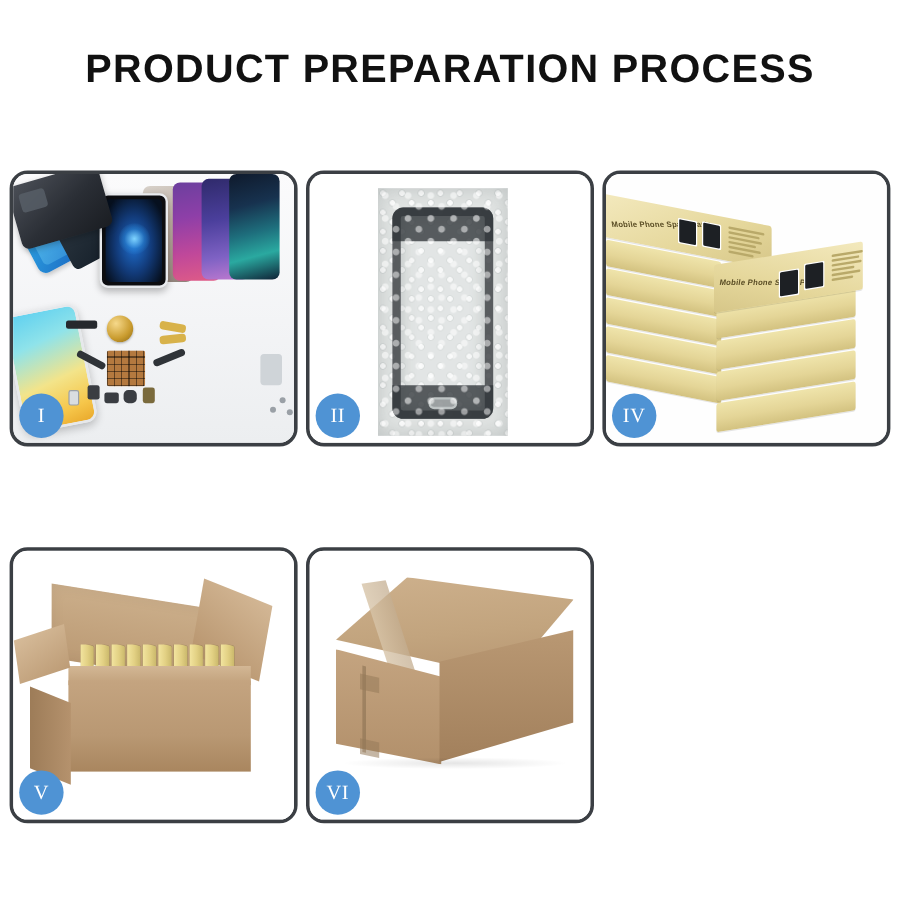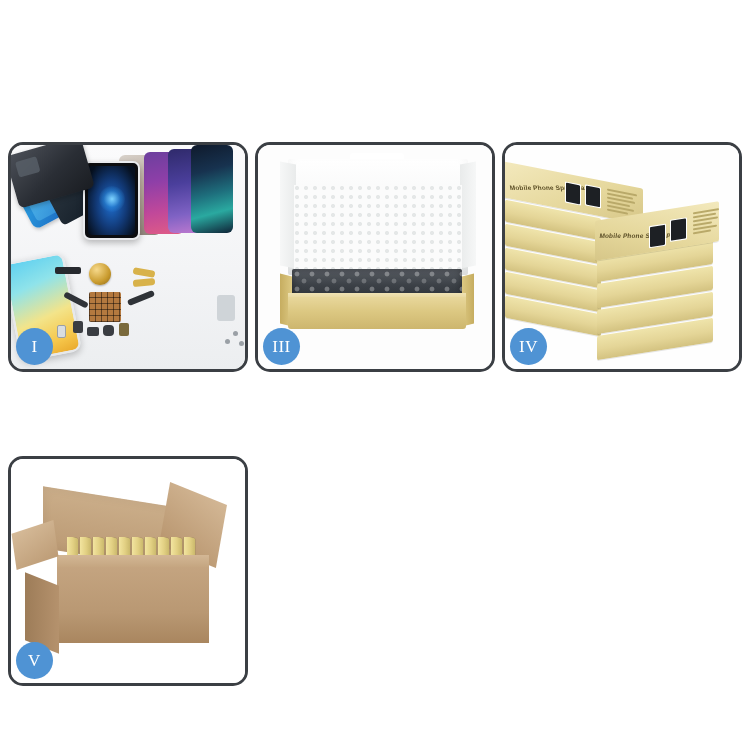--- a/index.html
+++ b/index.html
@@ -315,20 +315,21 @@
     background:rgba(150,122,90,.55); transform:skewY(12deg); }
   .s-shadow { position:absolute; left:26px; top:172px; width:190px; height:10px;
     background:radial-gradient(ellipse at 50% 50%, rgba(0,0,0,.10), rgba(0,0,0,0) 70%); }
 </style>
 </head>
 <body>
 
 <div class="page">
 
   <div class="header">
+    <div class="title">PRODUCT PREPARATION PROCESS</div>
   </div>
 
   <div class="grid">
 
     <div class="panel">
       <div class="stage">
         <div class="p1-bg"></div>
         <div class="ph ph-a"></div>
         <div class="ph ph-b"></div>
         <div class="ph ph-c"></div>
@@ -351,37 +352,34 @@
         <div class="prt" style="left:108px;top:178px;width:10px;height:13px;background:#7a6a3c;"></div>
         <div class="prt" style="left:46px;top:180px;width:9px;height:13px;background:#d9dde0;border:1px solid #9aa0a6;"></div>
         <div class="scr" style="left:222px;top:186px;"></div>
         <div class="scr" style="left:214px;top:194px;"></div>
         <div class="scr" style="left:228px;top:196px;"></div>
         <div class="prt" style="left:206px;top:150px;width:18px;height:26px;background:#cfd4d8;border-radius:3px;"></div>
       </div>
       <div class="badge">I</div>
     </div>
 
-
     <div class="panel">
       <div class="stage">
-        <div class="p3-bg"></div>
-        <div class="lid-tab"></div>
-        <div class="lid-back"></div>
-        <div class="lid-fl"></div>
-        <div class="lid-fr"></div>
-        <div class="foam"></div>
-        <div class="kraft-side-l"></div>
-        <div class="kraft-side-r"></div>
-        <div class="box-inner"></div>
-        <div class="kraft-lip"></div>
-        <div class="kraft-front"></div>
+        <div class="p2-bg"></div>
+        <div class="bubble-sheet">
+          <div class="glass-panel"></div>
+          <div class="glass-top"></div>
+          <div class="glass-bot"></div>
+          <div class="home-btn"></div>
+        </div>
+        <div class="bubble-overlay"></div>
       </div>
-      <div class="badge">III</div>
+      <div class="badge">II</div>
     </div>
+
 
     <div class="panel">
       <div class="stage">
         <div class="p4-bg"></div>
         <div class="stack">
 
           <div class="sbox" style="left:4px;  top:46px; width:96px; height:22px; transform:skewY(11deg);"></div>
           <div class="sbox" style="left:4px;  top:70px; width:96px; height:22px; transform:skewY(11deg);"></div>
           <div class="sbox" style="left:4px;  top:94px; width:96px; height:22px; transform:skewY(11deg);"></div>
           <div class="sbox" style="left:4px;  top:118px;width:96px; height:22px; transform:skewY(11deg);"></div>
@@ -451,15 +449,29 @@
           <div class="ybar" style="left:117px;"></div>
         </div>
         <div class="c-top-edge"></div>
         <div class="c-body"></div>
         <div class="c-body-left"></div>
         <div class="c-flap-left"></div>
       </div>
       <div class="badge">V</div>
     </div>
 
+    <div class="panel">
+      <div class="stage">
+        <div class="p6-bg"></div>
+        <div class="s-top"></div>
+        <div class="s-tape"></div>
+        <div class="s-front"></div>
+        <div class="s-right"></div>
+        <div class="s-seam"></div>
+        <div class="s-patch1"></div>
+        <div class="s-patch2"></div>
+        <div class="s-shadow"></div>
+      </div>
+      <div class="badge">VI</div>
+    </div>
 
   </div>
 </div>
 
 </body></html>

